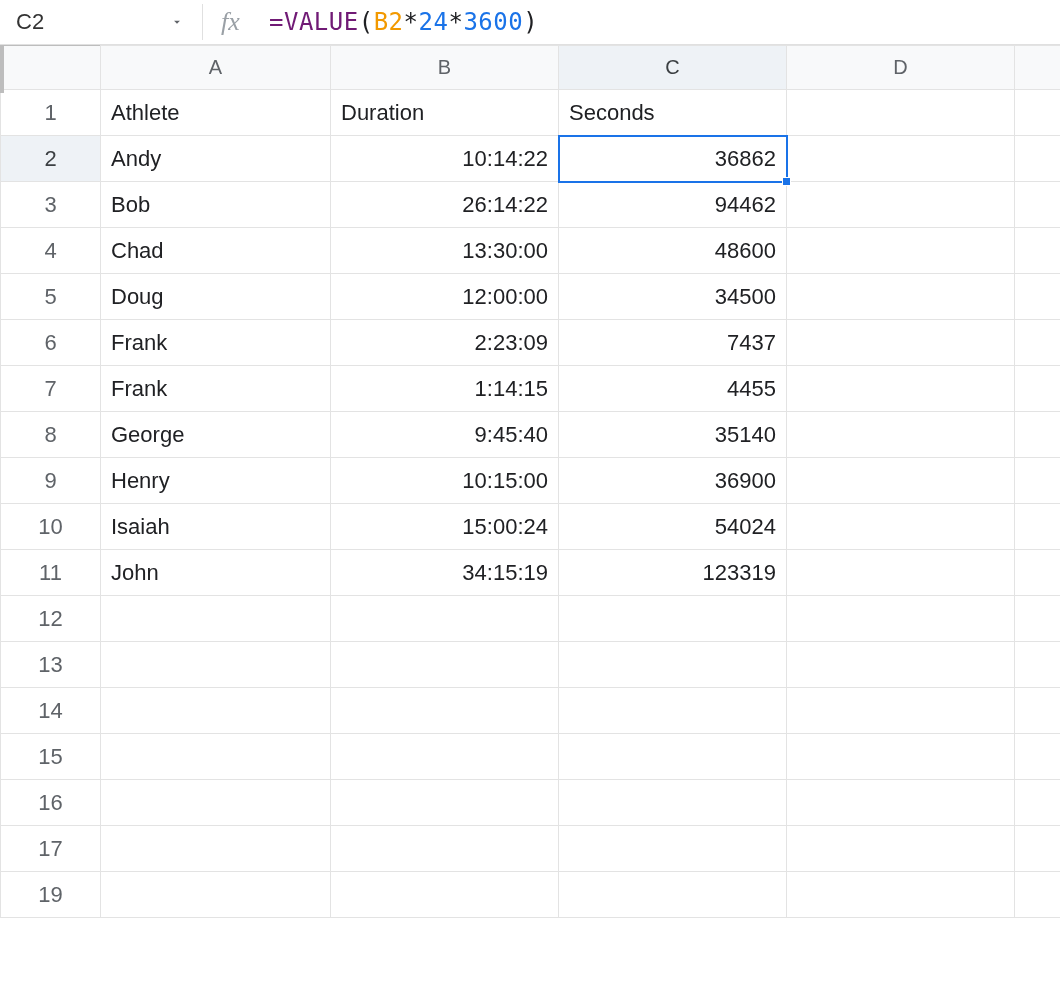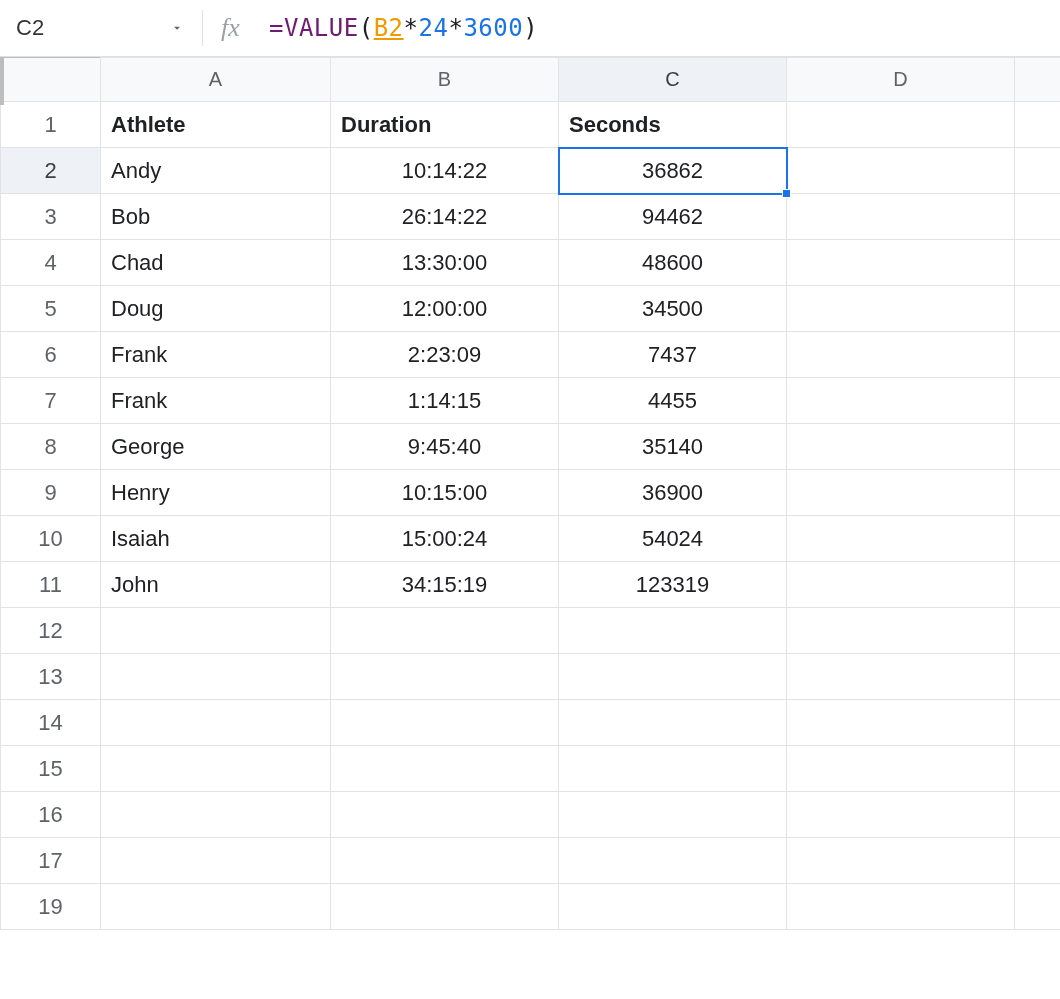--- a/index.html
+++ b/index.html
@@ -7,21 +7,21 @@
     margin: 0; padding: 0;
     font-family: Arial, "Helvetica Neue", Helvetica, sans-serif;
     background: #fff;
     color: #202124;
     font-size: 22px;
     -webkit-font-smoothing: antialiased;
   }
   .formula-bar {
     display: flex;
     align-items: center;
-    height: 57px;
+    height: 45px;
     border-bottom: 1px solid #e0e0e0;
     padding-left: 16px;
   }
   .name-box {
     width: 180px;
     font-size: 22px;
     color: #333;
     display: flex;
     align-items: center;
     justify-content: space-between;
@@ -43,21 +43,21 @@
     flex: 1;
     font-size: 24px;
     font-family: Consolas, Menlo, monospace;
     letter-spacing: 0.5px;
     color: #202124;
     padding-right: 8px;
     white-space: nowrap;
     overflow: hidden;
   }
   .tok-func { color: #701a75; }
-  .tok-ref  { color: #f29900; text-decoration: underline; }
+  .tok-ref  { color: #f29900; }
   .tok-num  { color: #1a73e8; text-align: right; }
   .tok-op   { color: #202124; }
 
   .sheet {
     position: relative;
     user-select: none;
   }
   table.grid {
     border-collapse: collapse;
     table-layout: fixed;
@@ -103,23 +103,23 @@
     font-size: 20px;
     text-align: center;
   }
   
   td.rowhdr.sel, tr.col-hdr th.sel {
     background: #eef2f6;
     color: #3c4043;
   }
   
   tr.data-row.header-row td.cell {
-    font-weight: 700;
-  }
-  td.cell.num { text-align: center; }
+    font-weight: 400;
+  }
+  td.cell.num { text-align: right; }
   td.cell.text { text-align: left; }
 
   
   .selection {
     position: absolute;
     border: 2.5px solid #1a73e8;
     pointer-events: none;
     box-sizing: border-box;
   }
   .selection .handle {

